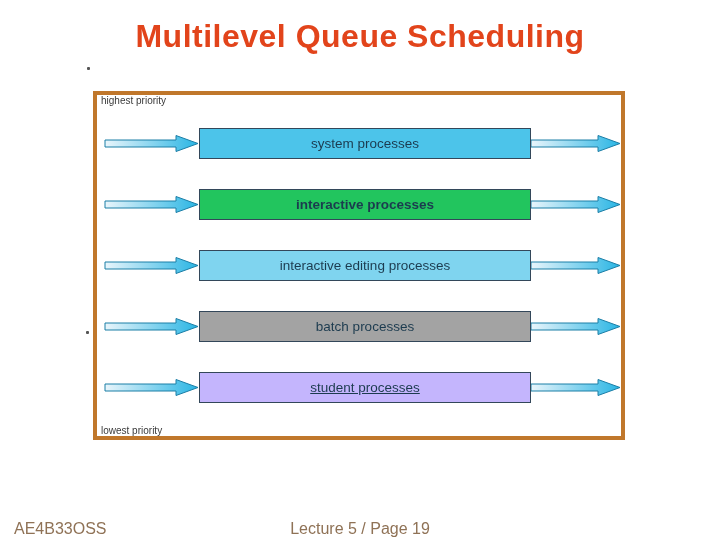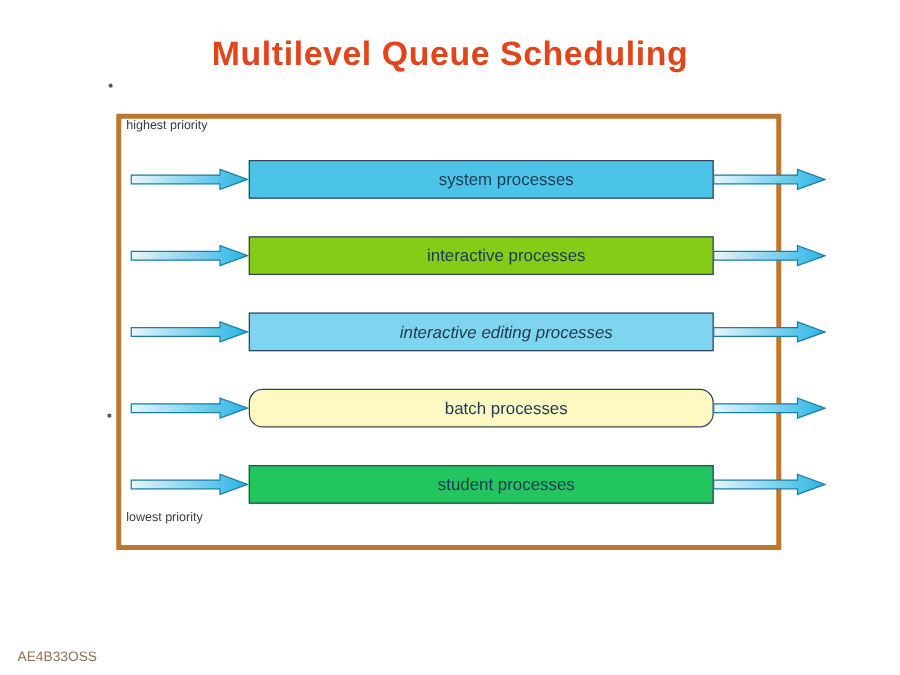--- a/index.html
+++ b/index.html
@@ -2,51 +2,51 @@
 <html style="--title-color: #e2441b; --frame-border: #c0772b; --label-text: #3a3a3a; --box-border: #33475a; --box-text: #1c3b4f; --arrow-light: #e9f5fb; --arrow-dark: #29b5e4; --arrow-stroke: #1b7ea6; --footer-text: #8f7256; --dot-color: #555555;"><head>
 <meta charset="utf-8">
 <style>
   html,body{margin:0;padding:0;}
   body{
     width:720px;height:540px;background:#ffffff;overflow:hidden;position:relative;
     font-family:"Liberation Sans", sans-serif;
   }
   .slide{position:absolute;inset:0;}
   .title{
-    position:absolute;top:14px;left:0;right:0;margin:14px;
-    text-align:center;font-size:27px;font-weight:bold;letter-spacing:0.5px;
+    position:absolute;top:14px;left:0;right:0;margin:4px;
+    text-align:center;font-size:32px;font-weight:bold;letter-spacing:0.5px;
     color:var(--title-color,#e2441b);
   }
   .dot{
     position:absolute;width:3px;height:3px;background:var(--dot-color,#555);
     border-radius:1px;
   }
   .dot1{left:87px;top:67px;}
   .dot2{left:86px;top:331px;}
   .diagram{
     position:absolute;left:93px;top:91px;width:524px;height:341px;
     border:4px solid var(--frame-border,#c0772b);background:#ffffff;
   }
   .plabel{
     position:absolute;left:4px;font-size:10px;color:var(--label-text,#3a3a3a);
   }
   .plabel.top{top:0px;}
-  .plabel.bottom{bottom:16px;margin-top:10px;}
+  .plabel.bottom{bottom:0px;margin-top:10px;}
   .qrow{
     position:absolute;left:7px;height:31px;display:flex;align-items:center;
   }
   .arrow{display:block;flex:none;}
   .qbox{
     flex:none;width:330px;height:29px;border:1px solid var(--box-border,#33475a);
     display:flex;align-items:center;justify-content:center;
-    font-size:13.5px;color:var(--box-text,#1c3b4f);padding-left:40px;
+    font-size:13.5px;color:var(--box-text,#1c3b4f);
   }
   .footer{
     position:absolute;left:0;right:0;bottom:4px;height:16px;
-    padding:0 14px;font-size:11px;color:var(--footer-text,#8f7256);
+    padding:0 14px;font-size:16px;color:var(--footer-text,#8f7256);
   }
   .f-left{position:absolute;left:14px;}
   .f-center{position:absolute;left:0;right:0;text-align:center;}
   .f-right{position:absolute;right:14px;}
 </style>
 </head>
 <body>
 
 <svg width="0" height="0" style="position:absolute" aria-hidden="true">
   <defs>
@@ -75,63 +75,64 @@
       </div>
       <svg class="arrow" width="90" height="31" viewBox="0 0 90 31">
         <polygon points="0,12 67,12 67,7.5 89,15.5 67,23.5 67,19 0,19" fill="url(#ag)" stroke="var(--arrow-stroke,#1b7ea6)" stroke-width="1"></polygon>
       </svg>
     </div>
 
     <div class="qrow" style="top:94px">
       <svg class="arrow" width="95" height="31" viewBox="0 0 95 31">
         <polygon points="1,12 72,12 72,7.5 94,15.5 72,23.5 72,19 1,19" fill="url(#ag)" stroke="var(--arrow-stroke,#1b7ea6)" stroke-width="1"></polygon>
       </svg>
-      <div class="qbox" style="background-color: #84cc16;">
+      <div class="qbox" style="background-color: #22c55e; font-weight: bold;">
         <span>interactive processes</span>
       </div>
       <svg class="arrow" width="90" height="31" viewBox="0 0 90 31">
         <polygon points="0,12 67,12 67,7.5 89,15.5 67,23.5 67,19 0,19" fill="url(#ag)" stroke="var(--arrow-stroke,#1b7ea6)" stroke-width="1"></polygon>
       </svg>
     </div>
 
     <div class="qrow" style="top:155px">
       <svg class="arrow" width="95" height="31" viewBox="0 0 95 31">
         <polygon points="1,12 72,12 72,7.5 94,15.5 72,23.5 72,19 1,19" fill="url(#ag)" stroke="var(--arrow-stroke,#1b7ea6)" stroke-width="1"></polygon>
       </svg>
-      <div class="qbox" style="background-color: rgb(127, 212, 239); font-style: italic;">
+      <div class="qbox" style="background-color: rgb(127, 212, 239);">
         <span>interactive editing processes</span>
       </div>
       <svg class="arrow" width="90" height="31" viewBox="0 0 90 31">
         <polygon points="0,12 67,12 67,7.5 89,15.5 67,23.5 67,19 0,19" fill="url(#ag)" stroke="var(--arrow-stroke,#1b7ea6)" stroke-width="1"></polygon>
       </svg>
     </div>
 
     <div class="qrow" style="top:216px">
       <svg class="arrow" width="95" height="31" viewBox="0 0 95 31">
         <polygon points="1,12 72,12 72,7.5 94,15.5 72,23.5 72,19 1,19" fill="url(#ag)" stroke="var(--arrow-stroke,#1b7ea6)" stroke-width="1"></polygon>
       </svg>
-      <div class="qbox" style="background-color: #fef9c3; border-radius: 11px;">
+      <div class="qbox" style="background-color: #a3a3a3;">
         <span>batch processes</span>
       </div>
       <svg class="arrow" width="90" height="31" viewBox="0 0 90 31">
         <polygon points="0,12 67,12 67,7.5 89,15.5 67,23.5 67,19 0,19" fill="url(#ag)" stroke="var(--arrow-stroke,#1b7ea6)" stroke-width="1"></polygon>
       </svg>
     </div>
 
     <div class="qrow" style="top:277px">
       <svg class="arrow" width="95" height="31" viewBox="0 0 95 31">
         <polygon points="1,12 72,12 72,7.5 94,15.5 72,23.5 72,19 1,19" fill="url(#ag)" stroke="var(--arrow-stroke,#1b7ea6)" stroke-width="1"></polygon>
       </svg>
-      <div class="qbox" style="background-color: #22c55e;">
+      <div class="qbox" style="background-color: #c4b5fd; text-decoration: underline;">
         <span>student processes</span>
       </div>
       <svg class="arrow" width="90" height="31" viewBox="0 0 90 31">
         <polygon points="0,12 67,12 67,7.5 89,15.5 67,23.5 67,19 0,19" fill="url(#ag)" stroke="var(--arrow-stroke,#1b7ea6)" stroke-width="1"></polygon>
       </svg>
     </div>
 
     <span class="plabel bottom">lowest priority</span>
   </div>
 
   <div class="footer">
     <span class="f-left">AE4B33OSS</span>
+    <span class="f-center">Lecture 5 / Page 19</span>
   </div>
 </div>
 
 </body></html>

